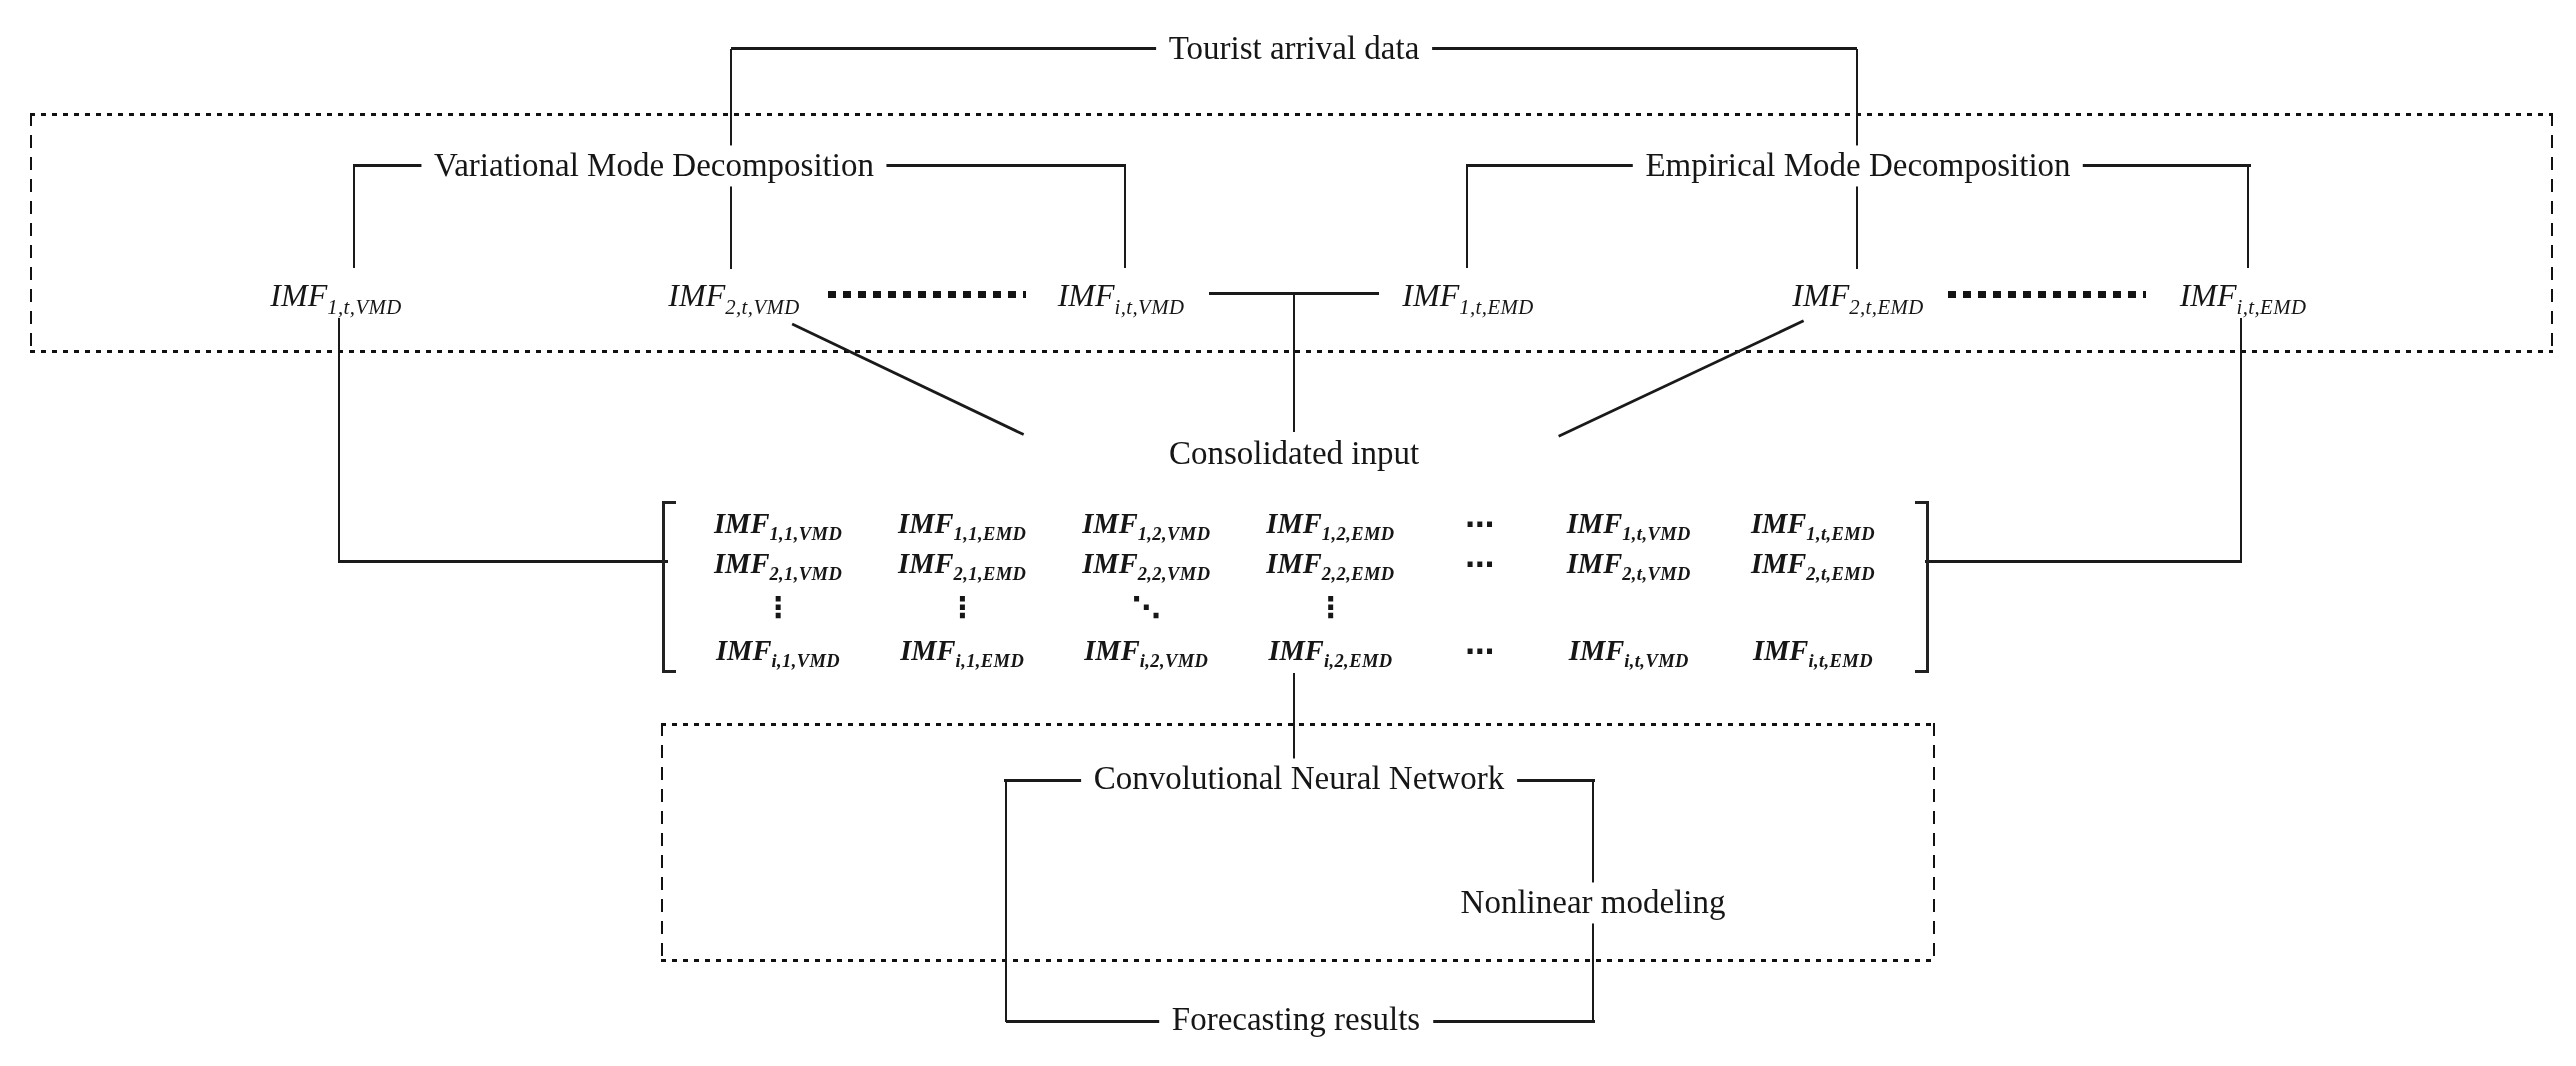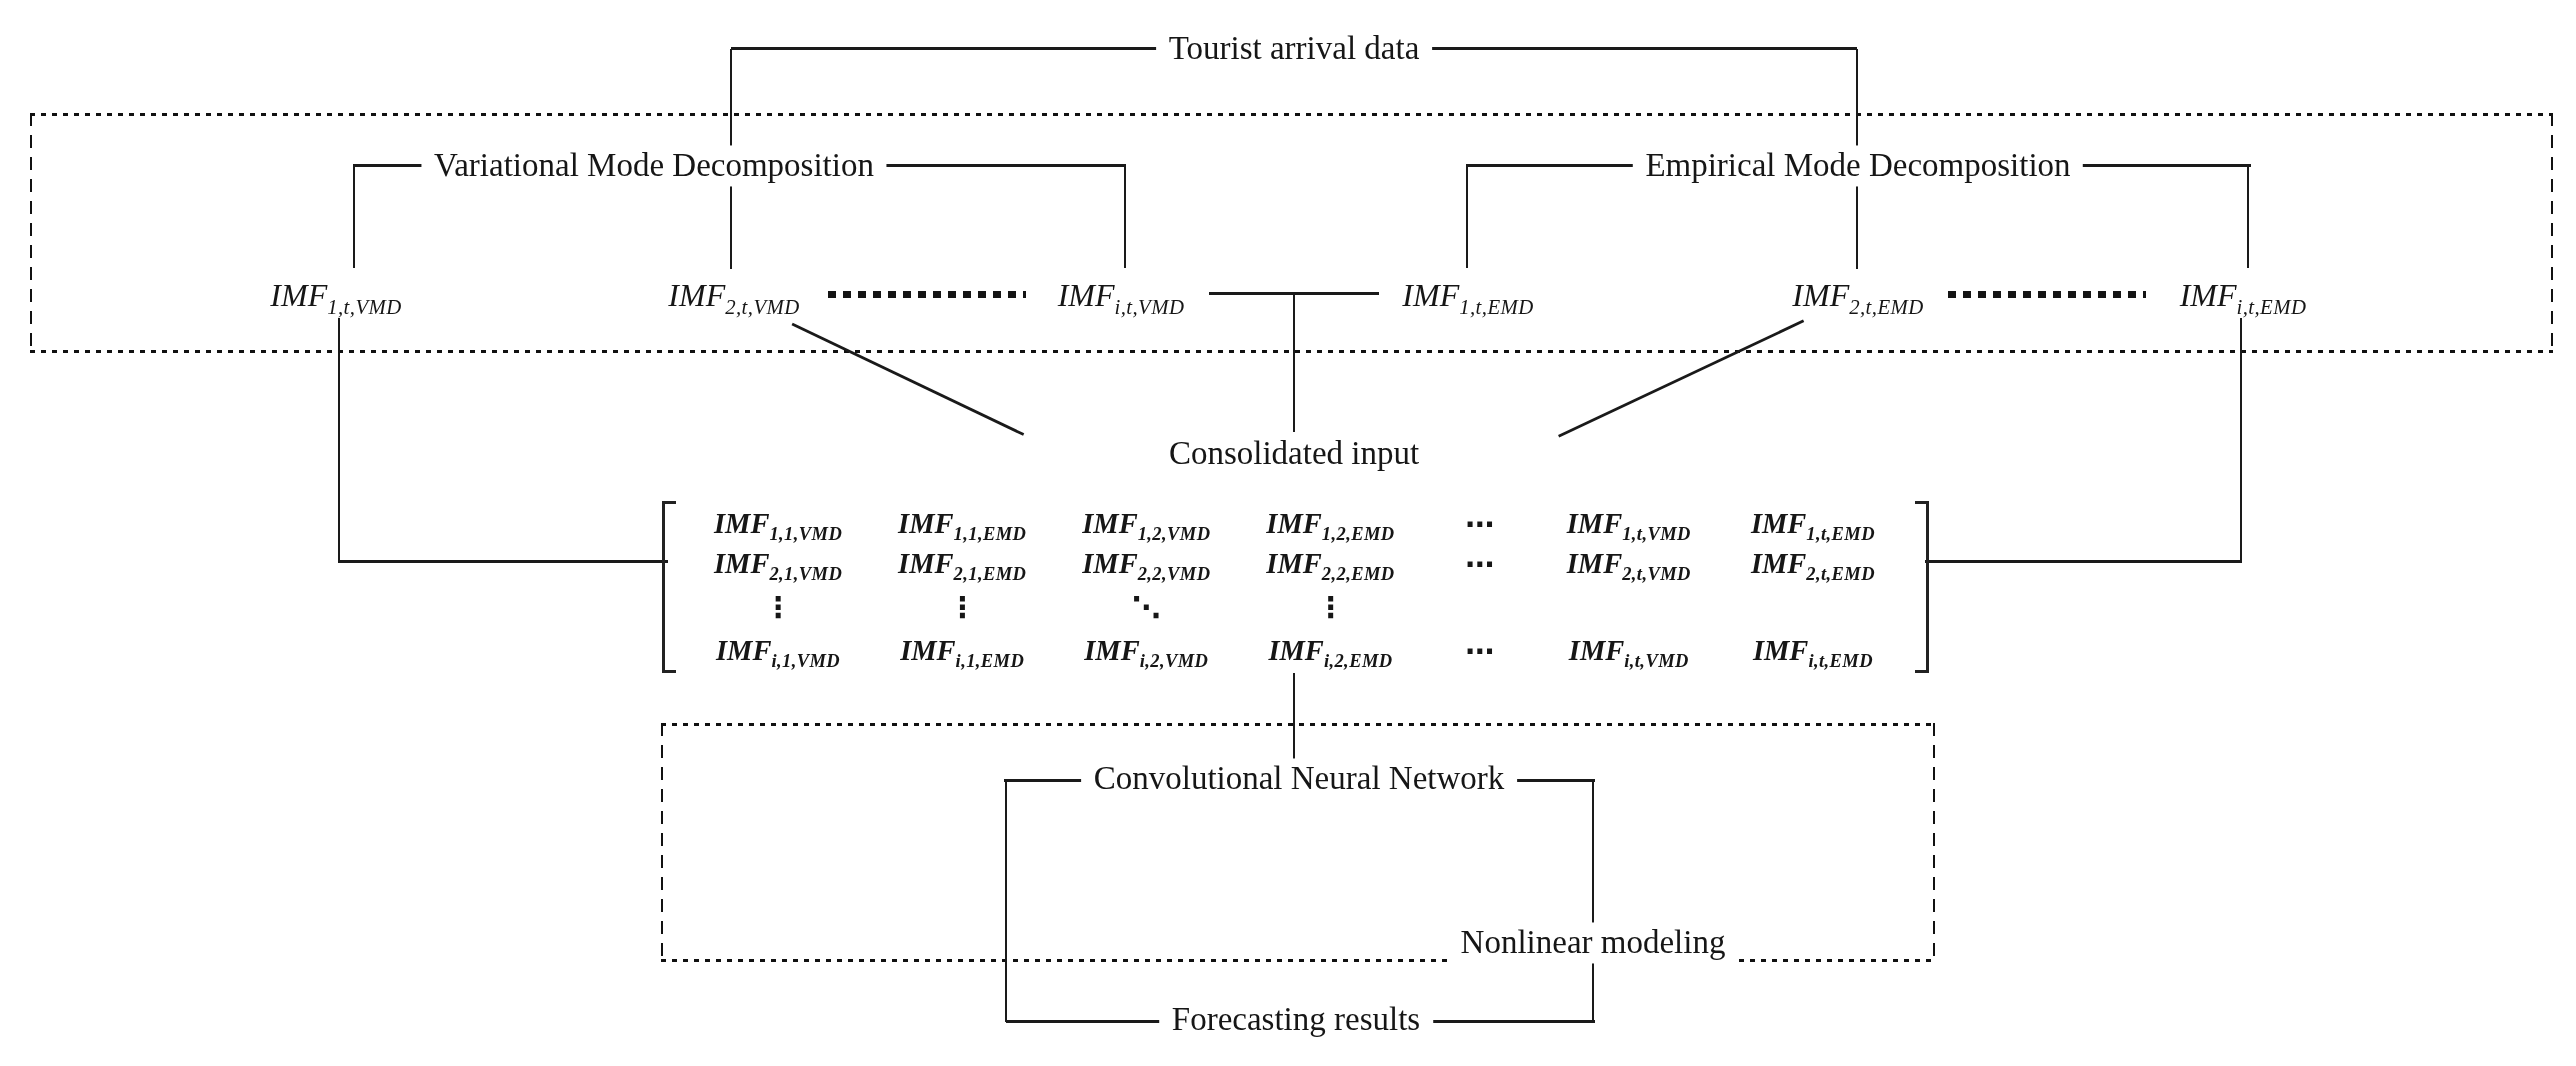--- a/index.html
+++ b/index.html
@@ -88,21 +88,21 @@
   <svg class="diag" width="2576" height="1066" viewBox="0 0 3259 1349">
     <line x1="1002" y1="410" x2="1295" y2="550" stroke="#1a1a1a" stroke-width="3.5"></line>
     <line x1="2282" y1="406" x2="1972" y2="552" stroke="#1a1a1a" stroke-width="3.5"></line>
   </svg>
 
   <div class="lbl" style="left:1294px;top:49px">Tourist arrival data</div>
   <div class="lbl" style="left:654px;top:166px">Variational Mode Decomposition</div>
   <div class="lbl" style="left:1858px;top:166px">Empirical Mode Decomposition</div>
   <div class="lbl" style="left:1294px;top:454px">Consolidated input</div>
   <div class="lbl" style="left:1299px;top:779px">Convolutional Neural Network</div>
-  <div class="lbl" style="left:1593px;top:943px">Nonlinear modeling</div>
+  <div class="lbl" style="left:1593px;top:903px">Nonlinear modeling</div>
   <div class="lbl" style="left:1296px;top:1020px">Forecasting results</div>
 
   <div class="imf" style="left:336px;top:295px">
     <i>IMF</i><sub>1,t,VMD</sub>
   </div>
   <div class="imf" style="left:734px;top:295px">
     <i>IMF</i><sub>2,t,VMD</sub>
   </div>
   <div class="imf" style="left:1121px;top:295px">
     <i>IMF</i><sub>i,t,VMD</sub>

